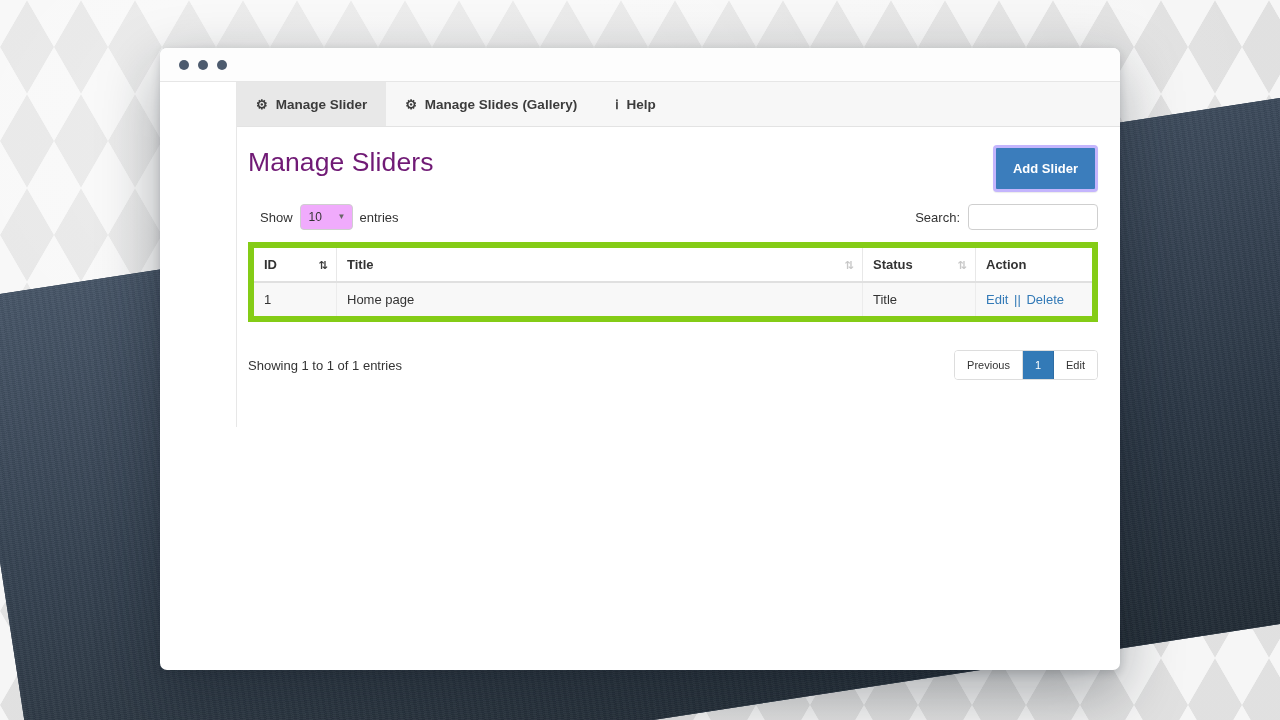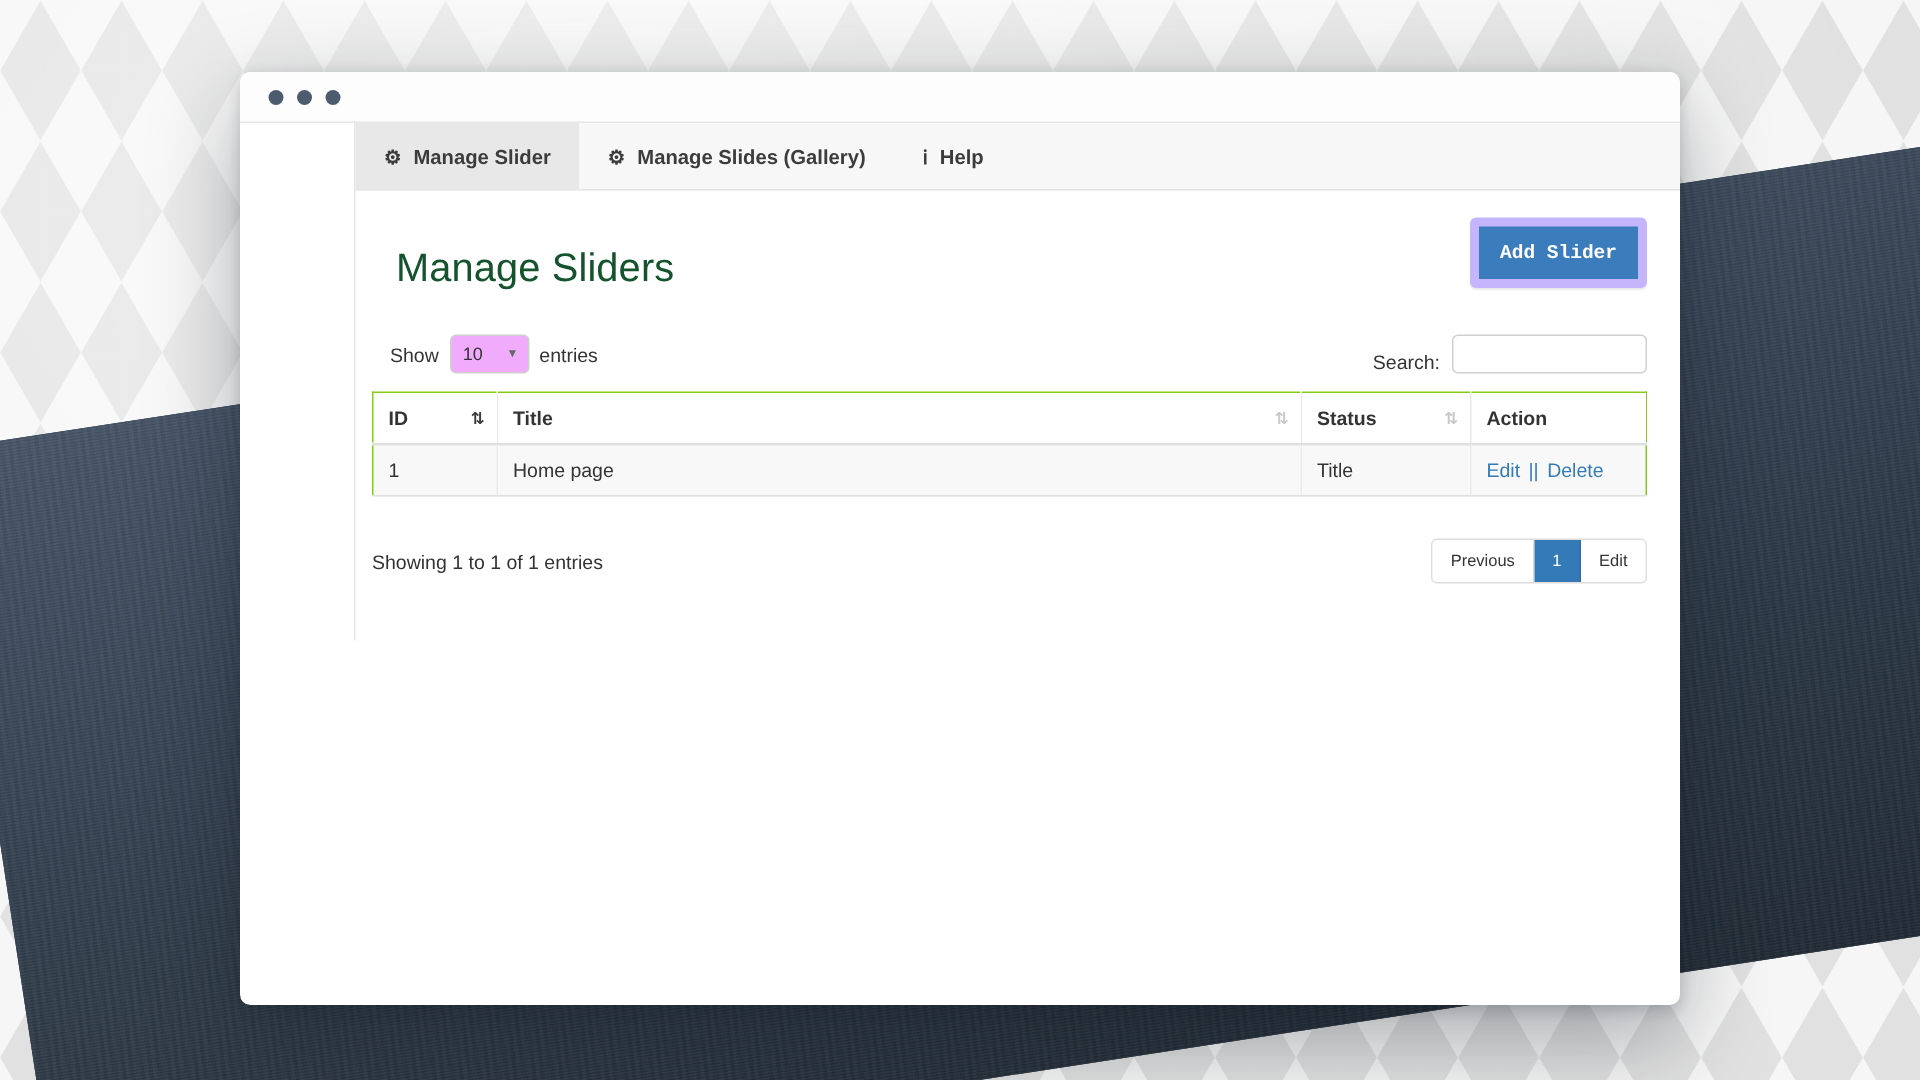--- a/index.html
+++ b/index.html
@@ -146,38 +146,38 @@
   }
 
   .page-head {
     display: flex;
     align-items: flex-start;
     justify-content: space-between;
   }
   .page-title {
     font-size: 26.5px;
     font-weight: normal;
-    color: #14532d;
-    margin: 16px;
+    color: #701a75;
+    margin: 0;
     line-height: 1.3;
     letter-spacing: .1px;
   }
   .btn-primary {
     background: #3b7dbc;
     color: #ffffff;
-    border: 6px solid #c4b5fd;
+    border: 3px solid #c4b5fd;
     border-radius: 4px;
     font-size: 13px;
     font-weight: bold;
     padding: 0 14px;
     height: 47px;
     min-width: 105px;
     cursor: pointer;
     box-shadow: 0 1px 1px rgba(0,0,0,.08);
-    font-family: Liberation Mono, monospace;
+    font-family: Liberation Sans, sans-serif;
   }
 
   
   .table-controls {
     display: flex;
     align-items: center;
     justify-content: space-between;
     margin-top: 12px;
     margin-left: 12px;
   }
@@ -205,21 +205,21 @@
   }
   .select-caret {
     position: absolute;
     right: 6px;
     font-size: 8px;
     color: #666;
     line-height: 1;
   }
   .search-ctl {
     display: flex;
-    align-items: flex-end;
+    align-items: center;
     gap: 8px;
     font-size: 13px;
     color: #333;
   }
   .search-input {
     width: 130px;
     height: 26px;
     border: 1px solid #cfcfcf;
     border-radius: 4px;
     box-sizing: border-box;
@@ -230,21 +230,21 @@
     color: #333;
   }
 
   
   table.data {
     width: 100%;
     border-collapse: collapse;
     margin-top: 12px;
     font-size: 13px;
     color: #333;
-    border: 1px solid #84cc16;
+    border: 6px solid #84cc16;
   }
   table.data th {
     text-align: left;
     font-weight: bold;
     padding: 9px 10px;
     border-bottom: 2px solid #e0e0e0;
     border-right: 1px solid #e8e8e8;
     background: #ffffff;
     position: relative;
     white-space: nowrap;

